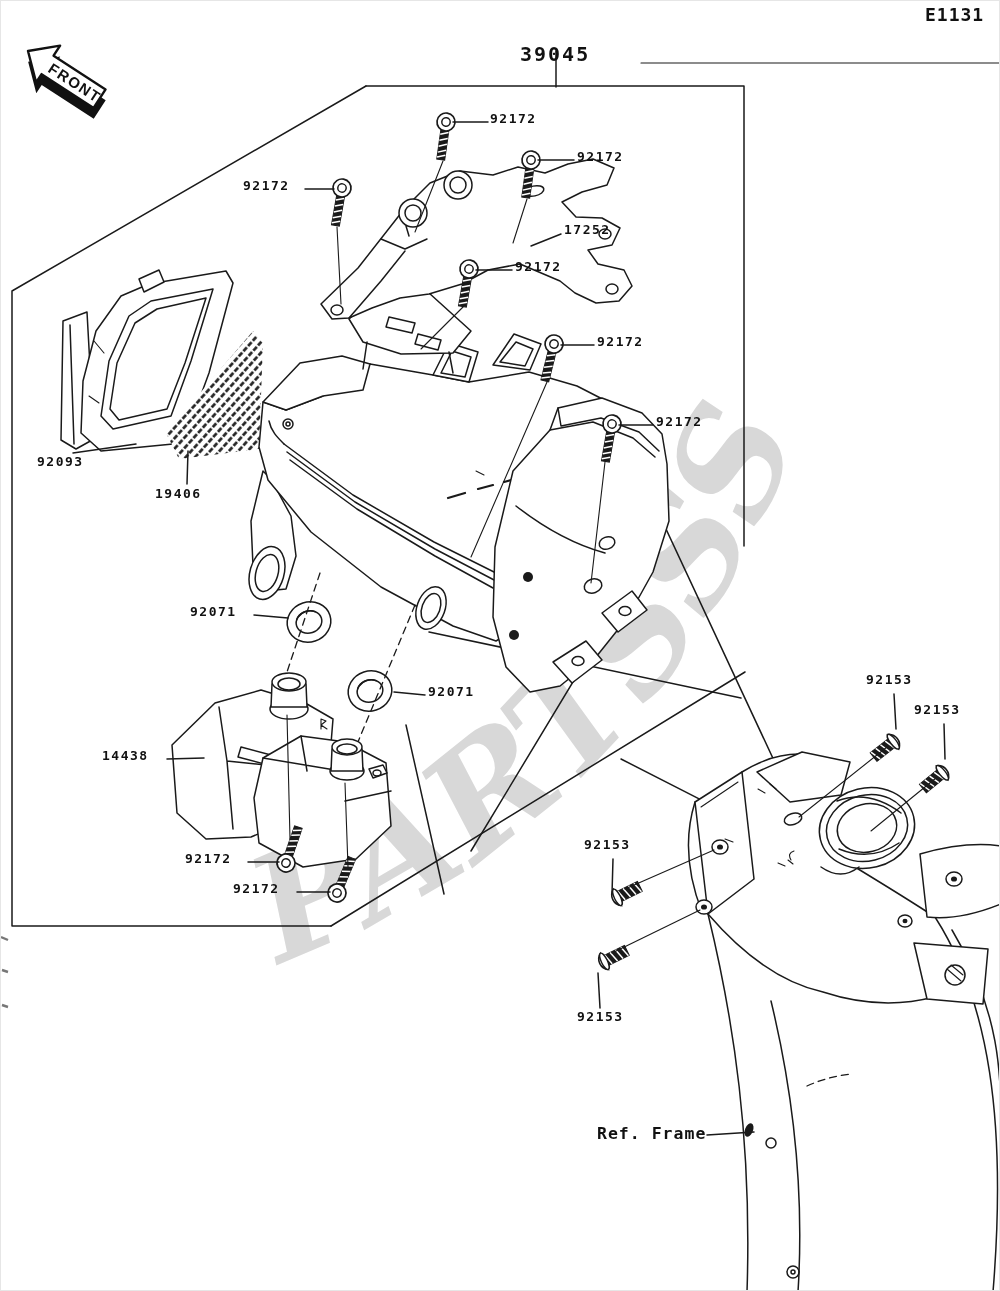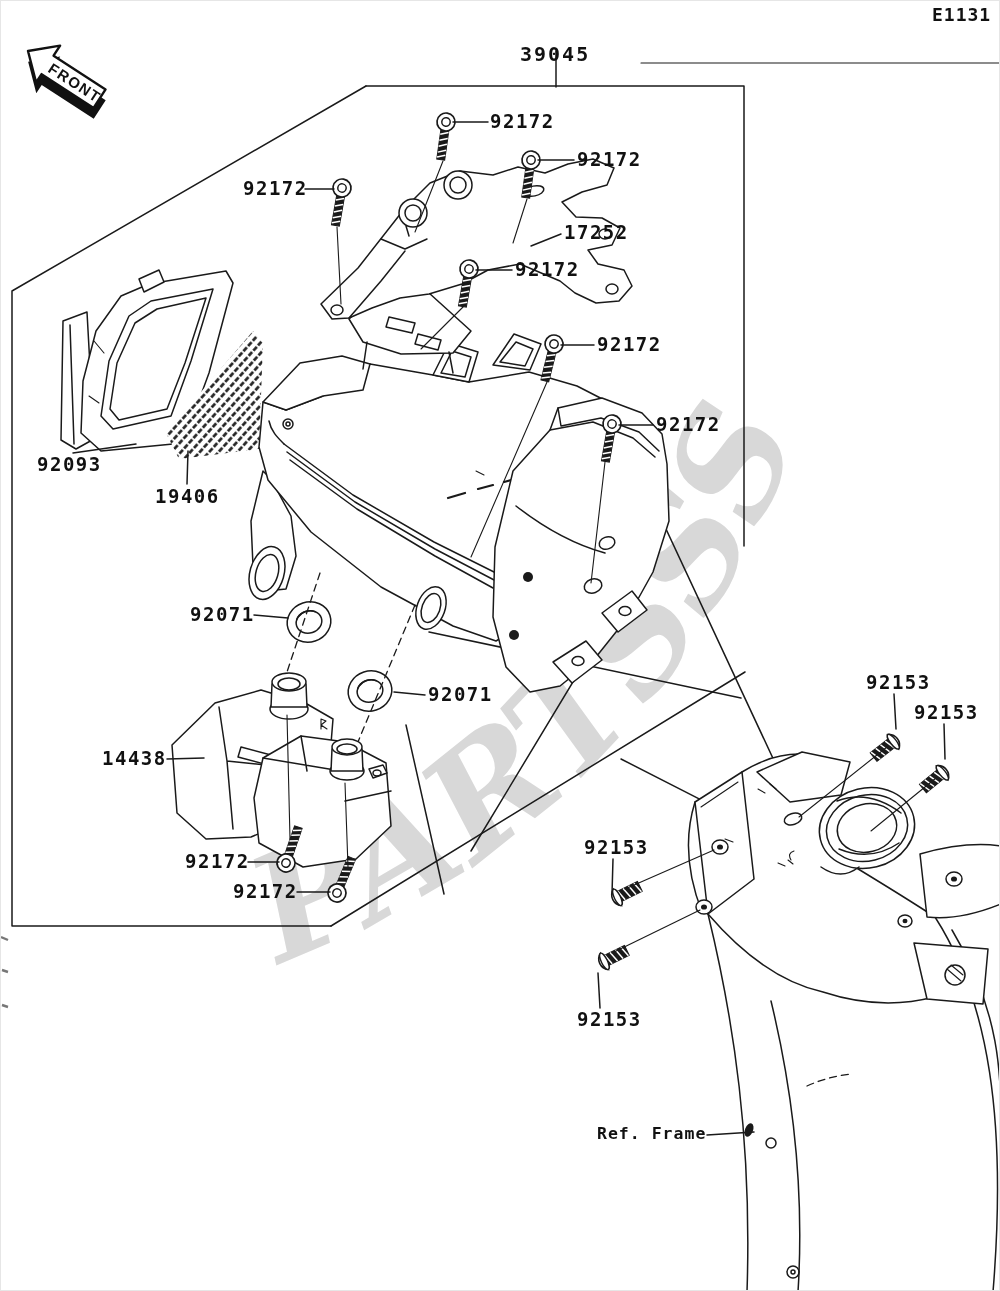--- a/index.html
+++ b/index.html
@@ -4,26 +4,26 @@
 <style>
   html,body{margin:0;padding:0;background:#888;}
   .page{
     position:relative;width:1000px;height:1291px;margin:0 auto;
     background:#ffffff;overflow:hidden;
     font-family:"DejaVu Sans Mono","Liberation Mono",monospace;
     border:1px solid #e6e6e6;box-sizing:border-box;
   }
   .page svg{position:absolute;left:0;top:0;}
   .callout{
-    position:absolute;font-weight:bold;font-size:19px;letter-spacing:1.5px;
+    position:absolute;font-weight:bold;font-size:13px;letter-spacing:1.5px;
     color:#111;white-space:nowrap;line-height:1;
   }
   .callout.big{font-size:20px;letter-spacing:2px;margin-top:17px;}
   .callout.small{font-size:16.5px;letter-spacing:1px;}
-  .callout.code{font-size:18px;letter-spacing:1px;margin-left:7px;}
+  .callout.code{font-size:18px;letter-spacing:1px;}
   .ink{stroke:#1a1a1a;fill:none;stroke-width:1.5;stroke-linecap:round;stroke-linejoin:round;}
   .thin{stroke-width:1.1;}
   .thick{stroke-width:2.2;}
   .fillw{fill:#ffffff;}
   .fillk{fill:#1a1a1a;stroke:none;}
   .dash{stroke-dasharray:7,5;stroke-width:1.3;}
   .wm{fill:#d8d8d8;font-family:"DejaVu Serif","Liberation Serif",serif;font-weight:bold;font-style:italic;}
 </style>
 </head>
 <body>

